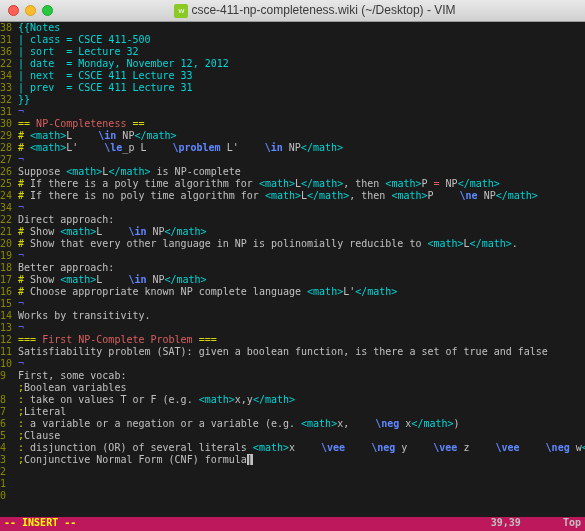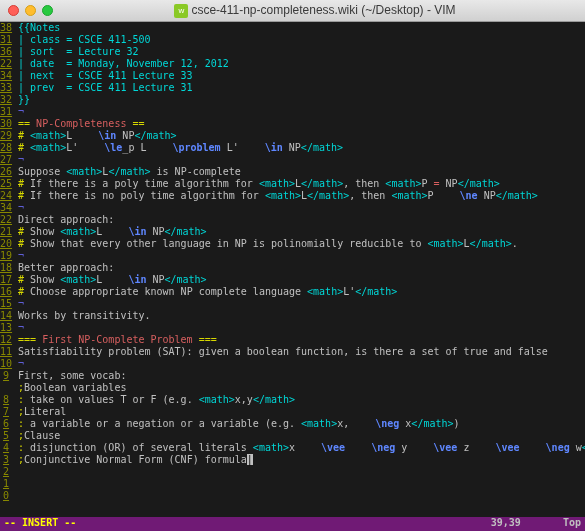--- a/index.html
+++ b/index.html
@@ -6,25 +6,25 @@
 body { width:585px; height:531px; background:#1a1a1a; font-family:Menlo,Monaco,monospace; font-size:10px; overflow:hidden; }
 .titlebar { height:22px; background:linear-gradient(#e8e8e8,#d0d0d0); display:flex; align-items:center; padding:0 8px; border-bottom:1px solid #999; }
 .tl-btns { display:flex; gap:6px; }
 .tl-btn { width:11px; height:11px; border-radius:50%; }
 .tl-r { background:#ff5f57; border:0.5px solid #d43d36; }
 .tl-y { background:#ffbd2e; border:0.5px solid #d6a017; }
 .tl-g { background:#28c940; border:0.5px solid #1ba52e; }
 .title { flex:1; text-align:center; color:#3a3a3a; font-size:12px; font-family:'Lucida Grande',sans-serif; }
 .title-icon { display:inline-block; width:14px; height:14px; background:#8ac926; vertical-align:middle; margin-right:3px; border-radius:2px; font-size:8px; color:#fff; line-height:14px; }
 .editor { background:#1a1a1a; height:490px; overflow:hidden; display:flex; }
-.gutter { width:24px; text-align:center; padding-right:4px; color:#888800; user-select:none;text-decoration:underline; }
+.gutter { width:24px; text-align:left; padding-right:4px; color:#888800; user-select:none; }
 .gutter .ln { height:12px; line-height:12px; }
 .code { flex:1; color:#c0c0c0; padding-left:2px; }
 .code .line { height:12px; line-height:12px; white-space:pre; }
-.stat { position:absolute; bottom:0; left:0; right:0; height:14px; background:#701a75; color:#c0c0c0; display:flex; padding:0 4px; font-weight:bold; }
+.stat { position:absolute; bottom:0; left:0; right:0; height:14px; background:#be185d; color:#c0c0c0; display:flex; padding:0 4px; font-weight:bold; }
 .stat .mode { color:#ffff00; }
 .stat .pos { margin-left:auto; }
 .c-cyan { color:#00d7d7; }
 .c-yel { color:#d7d700; }
 .c-blue { color:#5f87ff; font-weight:bold;margin-left:20px; }
 .c-red { color:#d75f5f; }
 .c-cur { background:#c0c0c0; color:#000; }
 .nl { color:#5f5fd7; }
 </style>
 </head>

